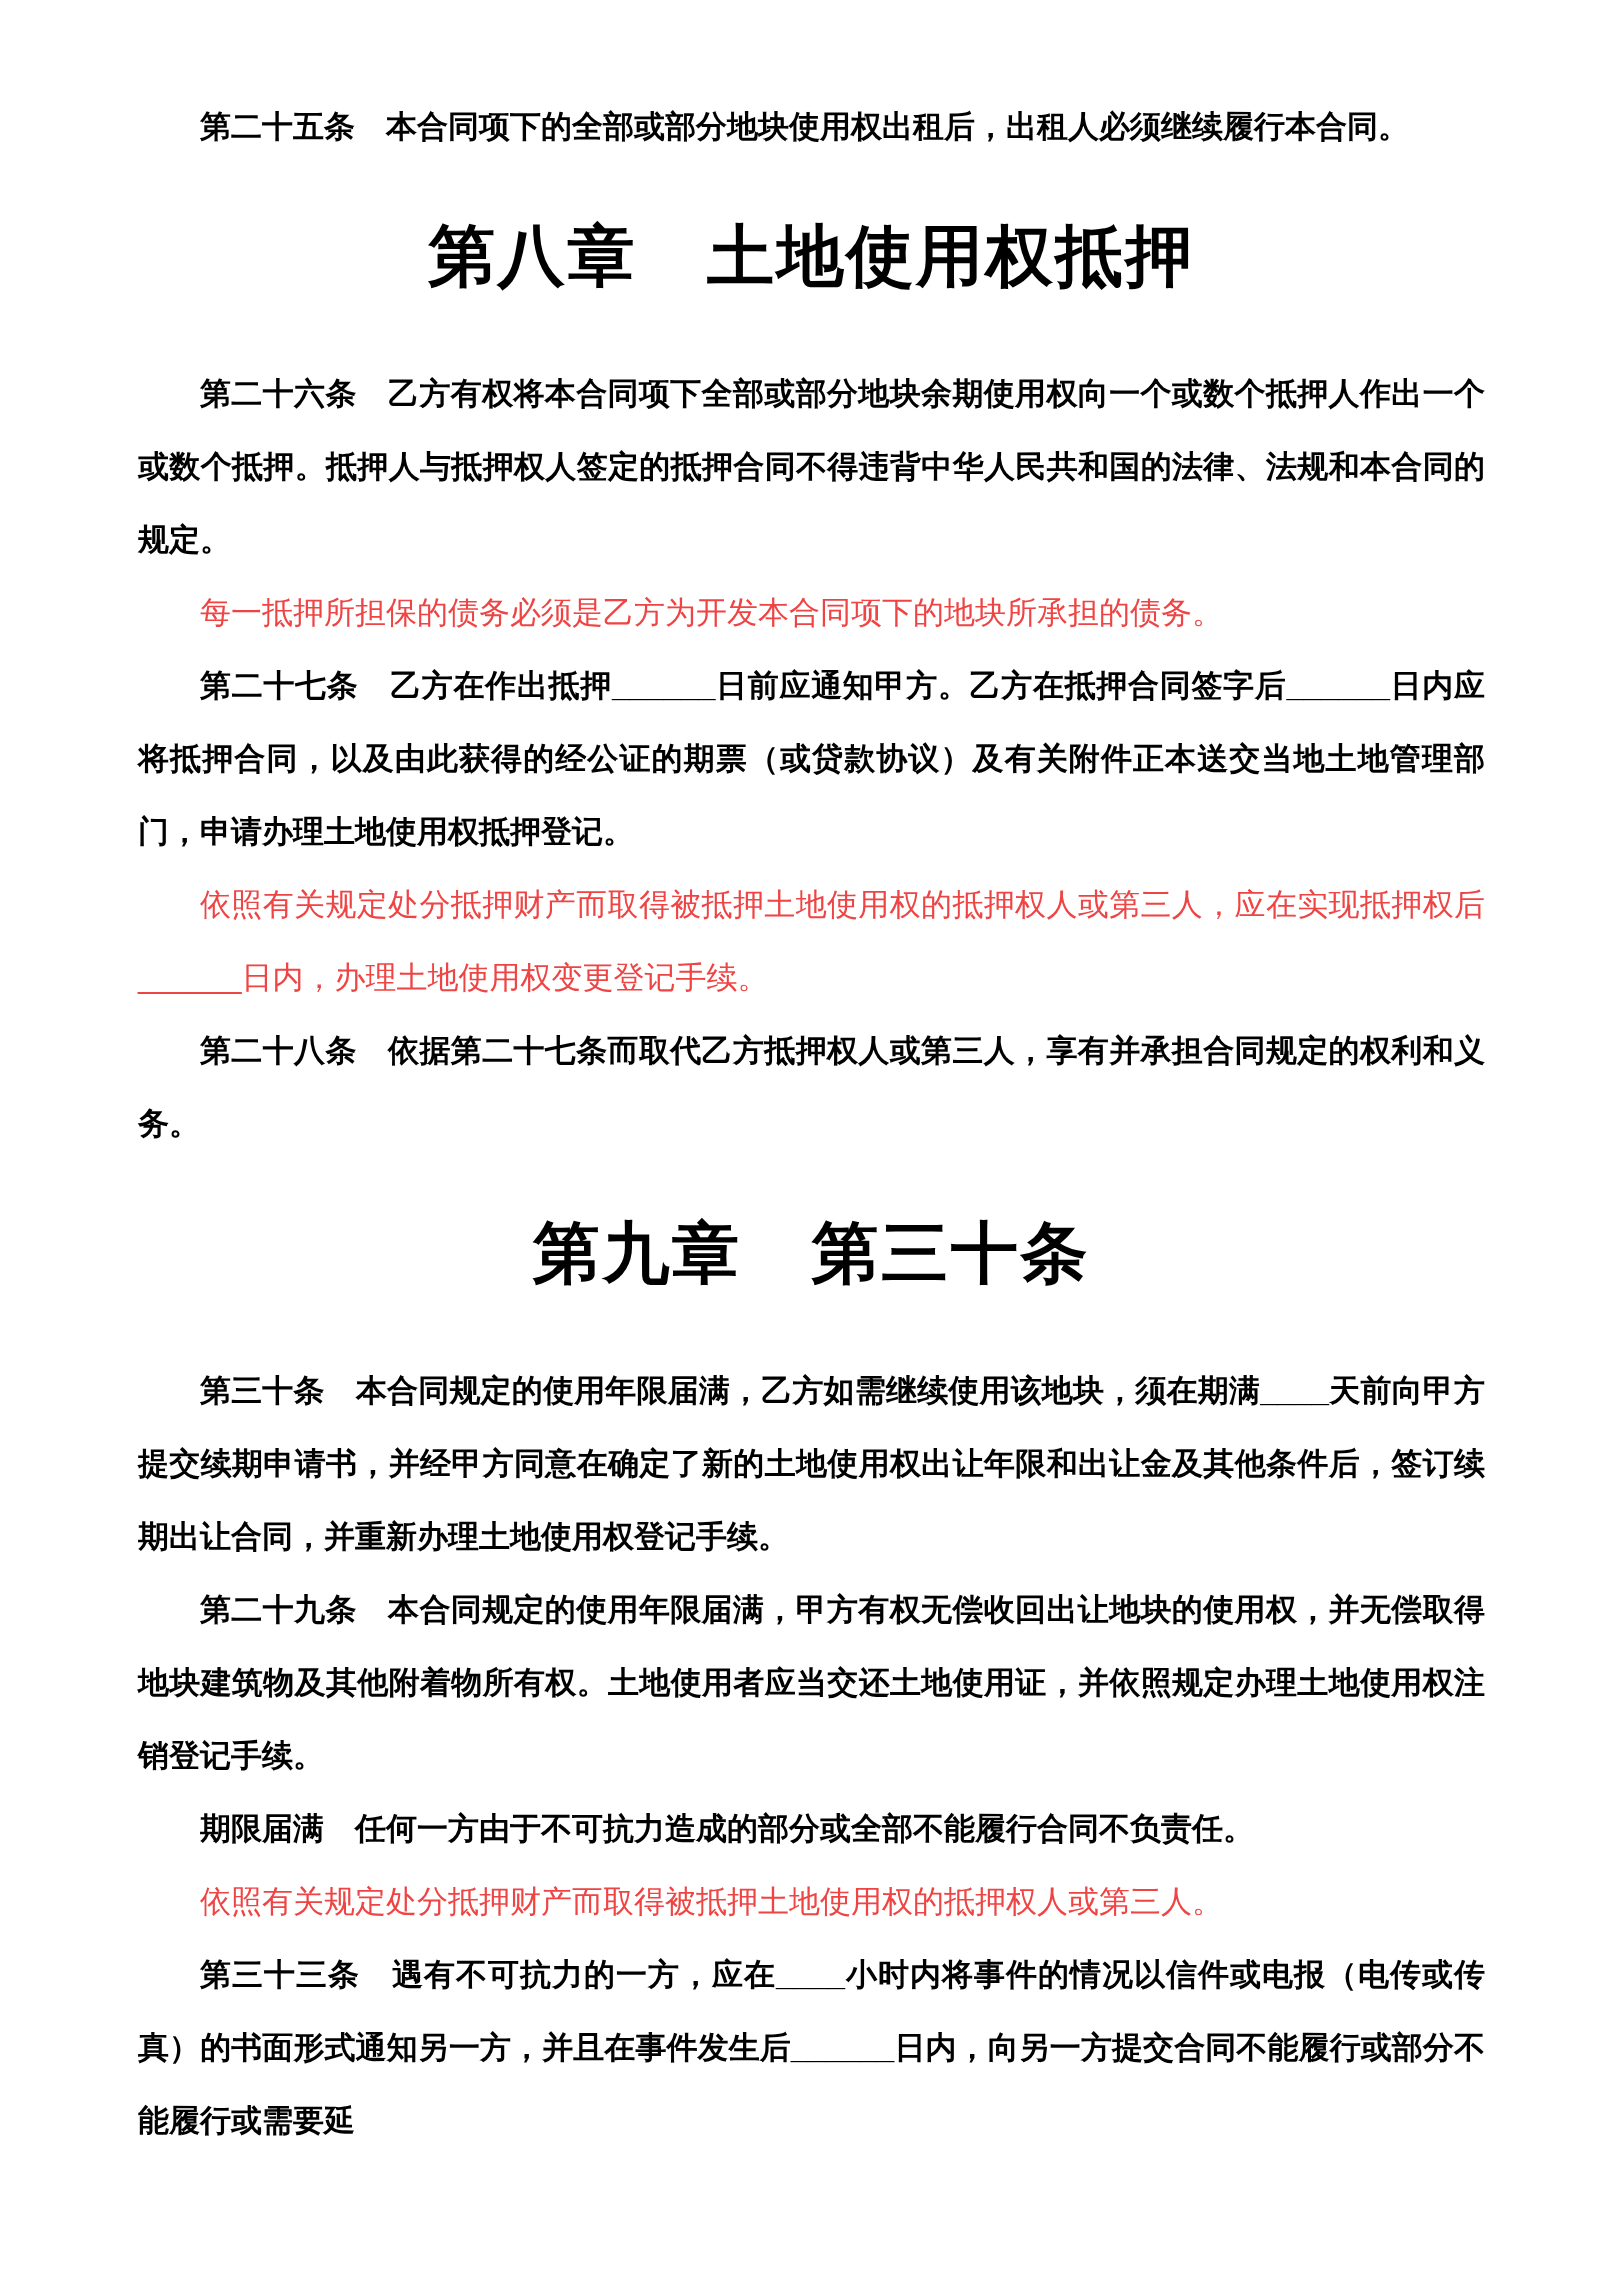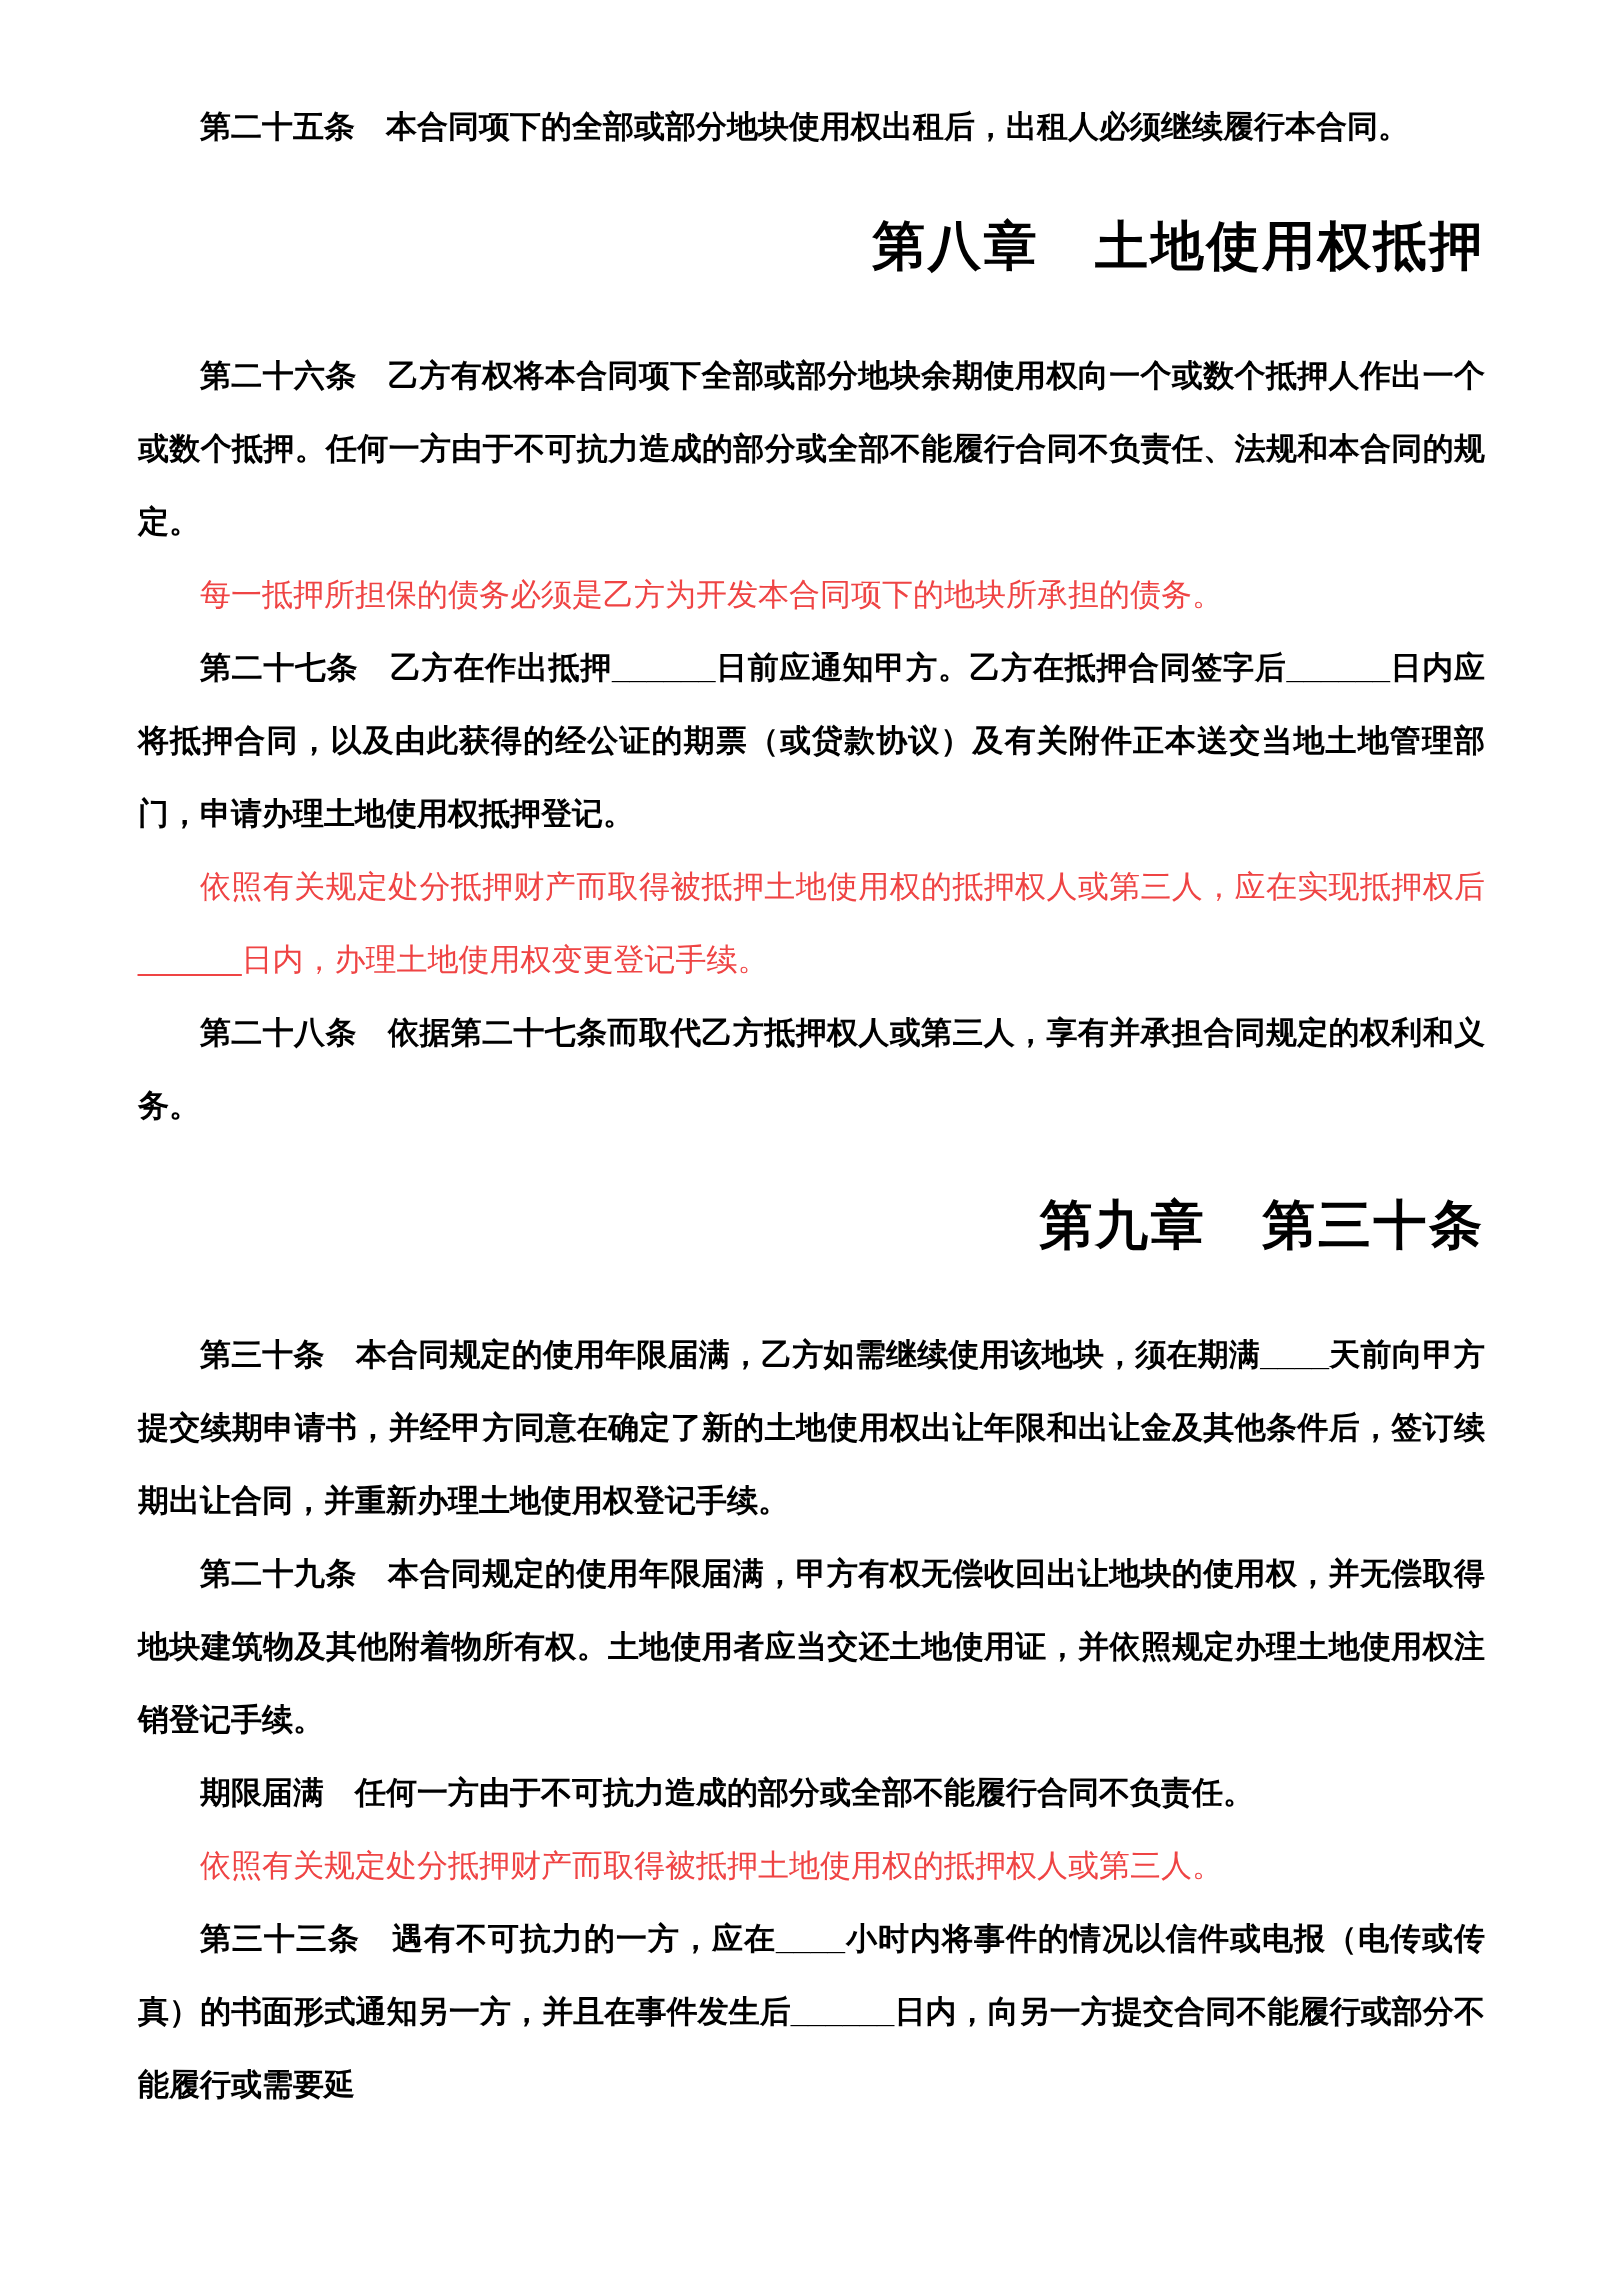--- a/index.html
+++ b/index.html
@@ -30,37 +30,37 @@
     color: #ef4444;
     font-weight: 400;
     word-break: break-all;
   }
   .para.bold {
     font-weight: 700;
     color: #000000;
   }
   .chapter-heading {
     margin: 49px 0 58px 0;
-    font-size: 53px;
+    font-size: 67px;
     line-height: 1.3;
     font-weight: 700;
-    text-align: right;
+    text-align: center;
     color: #000000;
     letter-spacing: 2.7px;
     text-indent: 0;
   }
 </style>
 </head>
 <body>
 
 <div class="page">
   <div class="doc-body" id="doc-body">
       <p class="para bold">第二十五条　本合同项下的全部或部分地块使用权出租后，出租人必须继续履行本合同。</p>
       <h2 class="chapter-heading">第八章　土地使用权抵押</h2>
-      <p class="para bold">第二十六条　乙方有权将本合同项下全部或部分地块余期使用权向一个或数个抵押人作出一个或数个抵押。任何一方由于不可抗力造成的部分或全部不能履行合同不负责任、法规和本合同的规定。</p>
+      <p class="para bold">第二十六条　乙方有权将本合同项下全部或部分地块余期使用权向一个或数个抵押人作出一个或数个抵押。抵押人与抵押权人签定的抵押合同不得违背中华人民共和国的法律、法规和本合同的规定。</p>
       <p class="para">每一抵押所担保的债务必须是乙方为开发本合同项下的地块所承担的债务。</p>
       <p class="para bold">第二十七条　乙方在作出抵押______日前应通知甲方。乙方在抵押合同签字后______日内应将抵押合同，以及由此获得的经公证的期票（或贷款协议）及有关附件正本送交当地土地管理部门，申请办理土地使用权抵押登记。</p>
       <p class="para">依照有关规定处分抵押财产而取得被抵押土地使用权的抵押权人或第三人，应在实现抵押权后______日内，办理土地使用权变更登记手续。</p>
       <p class="para bold">第二十八条　依据第二十七条而取代乙方抵押权人或第三人，享有并承担合同规定的权利和义务。</p>
       <h2 class="chapter-heading">第九章　第三十条</h2>
       <p class="para bold">第三十条　本合同规定的使用年限届满，乙方如需继续使用该地块，须在期满____天前向甲方提交续期申请书，并经甲方同意在确定了新的土地使用权出让年限和出让金及其他条件后，签订续期出让合同，并重新办理土地使用权登记手续。</p>
       <p class="para bold">第二十九条　本合同规定的使用年限届满，甲方有权无偿收回出让地块的使用权，并无偿取得地块建筑物及其他附着物所有权。土地使用者应当交还土地使用证，并依照规定办理土地使用权注销登记手续。</p>
       <p class="para bold">期限届满　任何一方由于不可抗力造成的部分或全部不能履行合同不负责任。</p>
       <p class="para">依照有关规定处分抵押财产而取得被抵押土地使用权的抵押权人或第三人。</p>
       <p class="para bold">第三十三条　遇有不可抗力的一方，应在____小时内将事件的情况以信件或电报（电传或传真）的书面形式通知另一方，并且在事件发生后______日内，向另一方提交合同不能履行或部分不能履行或需要延</p>

